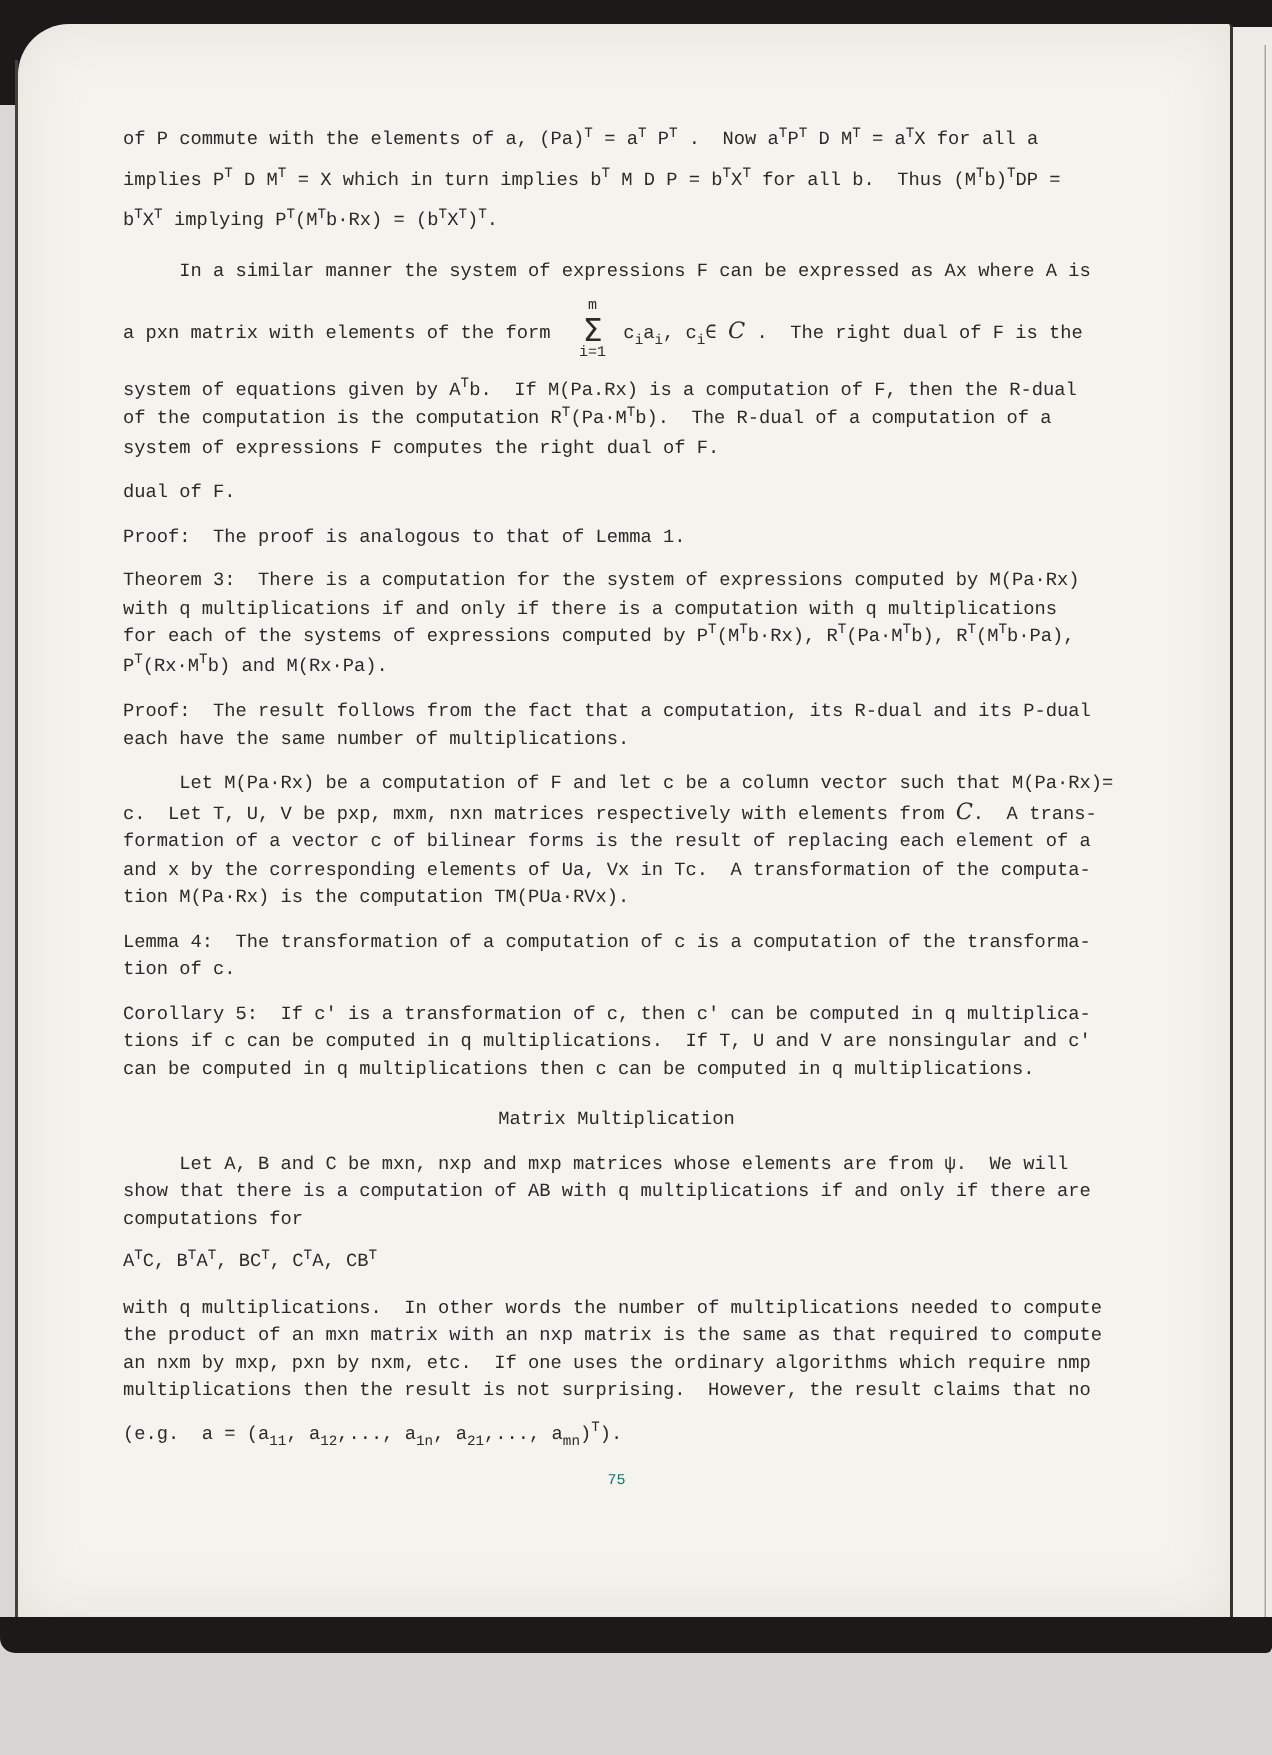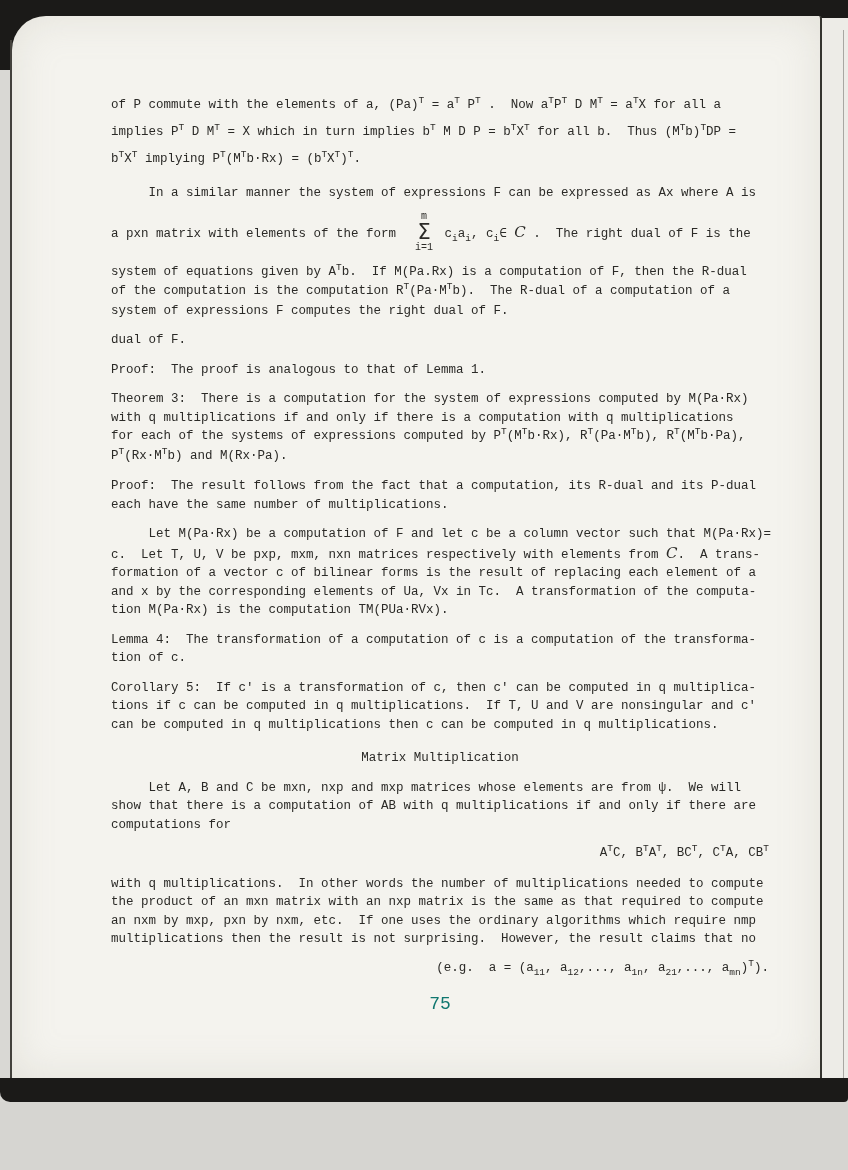--- a/index.html
+++ b/index.html
@@ -9,37 +9,37 @@
   .band-top{position:absolute;left:0;top:0;width:848px;height:18px;background:#1b1a18;}
   .corner-dark{position:absolute;left:0;top:0;width:90px;height:70px;background:#1b1a18;}
   .sheet{position:absolute;left:12px;top:16px;width:808px;height:1062px;background:#f4f3ee;
          border-radius:34px 3px 0 0;border-right:2px solid #35342f;box-shadow:inset 0 0 40px rgba(180,175,160,.25);}
   .gutter-line{position:absolute;left:10px;top:40px;width:2px;height:1038px;background:#43413c;}
   .right-margin{position:absolute;left:822px;top:18px;width:26px;height:1060px;background:#edece7;}
   .right-edge-line{position:absolute;left:843px;top:30px;width:1px;height:1048px;background:#a8a7a2;}
   .band-bottom{position:absolute;left:0;top:1078px;width:848px;height:24px;background:#1b1a18;border-radius:0 0 4px 10px;}
   .below-band{position:absolute;left:0;top:1102px;width:848px;height:68px;background:#d6d5d1;}
   
-  .content{position:absolute;left:82px;top:92px;width:658px;color:#2b2a27;margin-left:29px;}
+  .content{position:absolute;left:82px;top:80px;width:658px;color:#2b2a27;}
   .block{margin-top:11px;}
   .block:first-child{margin-top:0;}
   .tline{white-space:pre;font-size:12.5px;line-height:18.5px;}
   .kind-loose .tline{line-height:27px;}
   .kind-heading{margin-top:15px;text-align:center;}
-  .kind-center{margin-top:10px;text-align:right;}
+  .kind-center{margin-top:10px;text-align:left;}
   .seg-sup{display:inline-block;font-size:9.5px;transform:translateY(-5px);}
   .seg-sub{display:inline-block;font-size:9.5px;transform:translateY(4px);}
   .seg-u{text-underline-offset:3px;}
   .seg-script{font-family:"DejaVu Serif","Liberation Serif",serif;font-style:italic;font-size:15px;}
   .sumline{padding:10px 0 8px 0;}
   .sum{display:inline-flex;flex-direction:column;align-items:center;vertical-align:middle;
        line-height:1;margin:0 4px;transform:translateY(-2px);}
   .sum .top,.sum .bot{font-size:10px;line-height:11px;}
   .sum .sym{font-size:21px;line-height:20px;font-family:"DejaVu Sans",sans-serif;}
-  .page-number{margin-top:16px;text-align:center;font-size:18px;color:#0f766e;}
+  .page-number{margin-top:16px;text-align:center;font-size:10px;color:#0f766e;}
 </style>
 </head>
 <body>
 
 <div id="canvas">
   <div class="band-top"></div>
   <div class="corner-dark"></div>
   <div class="sheet"></div>
   <div class="gutter-line"></div>
   <div class="right-margin"></div>

